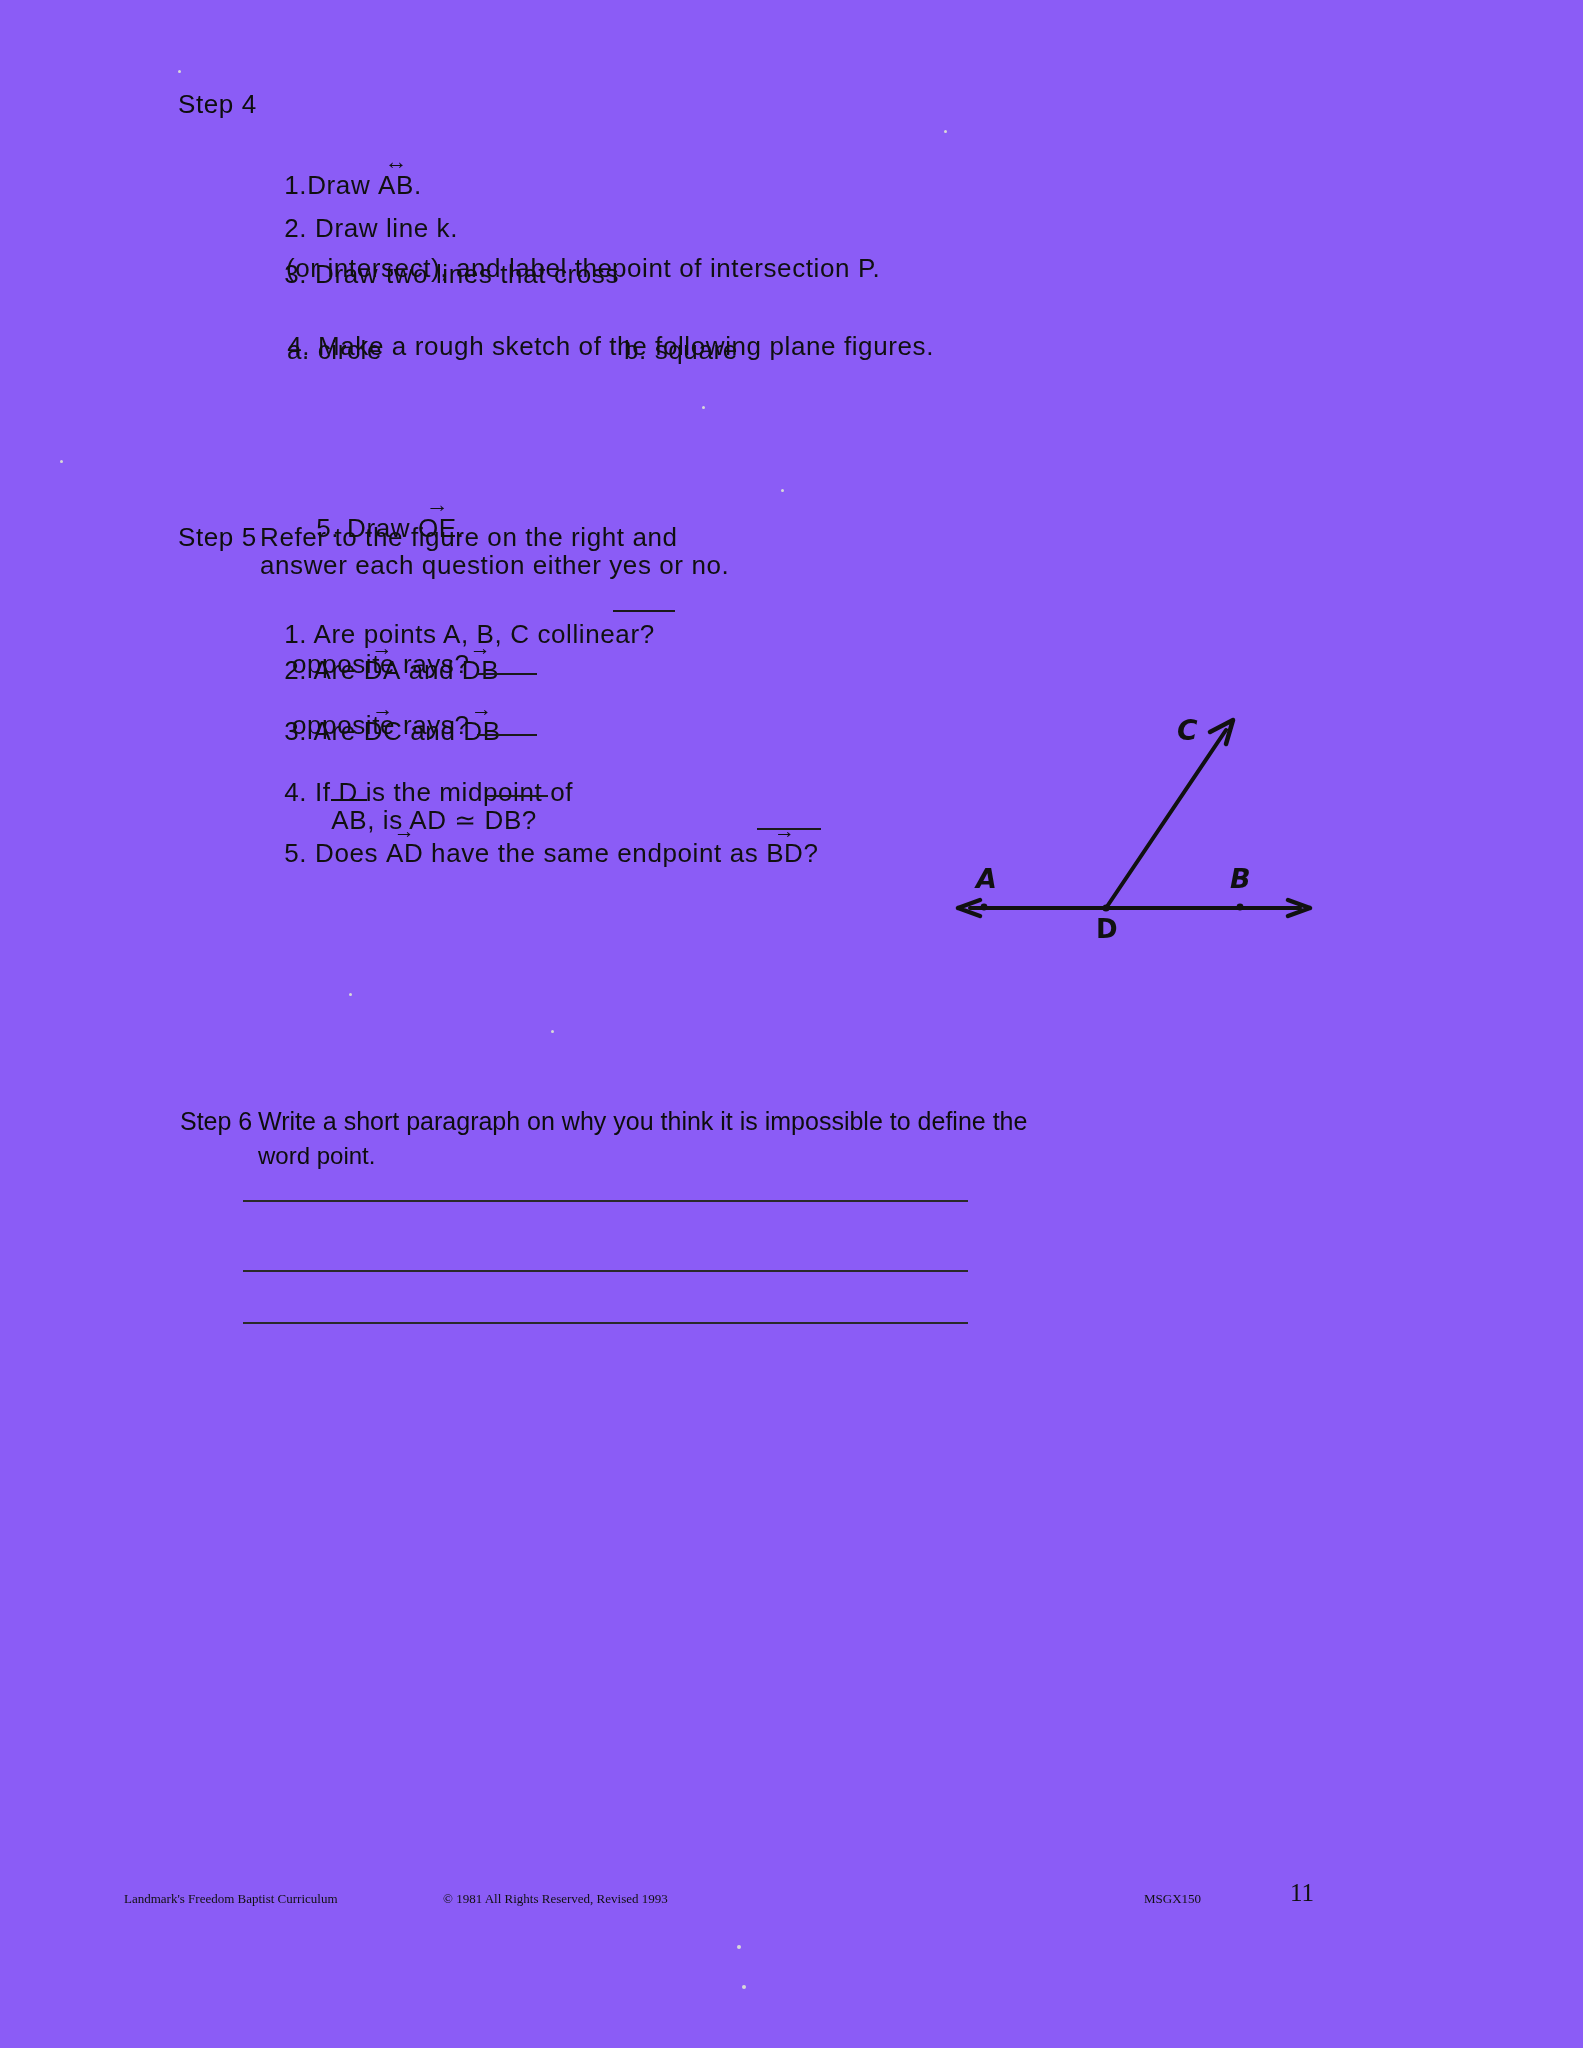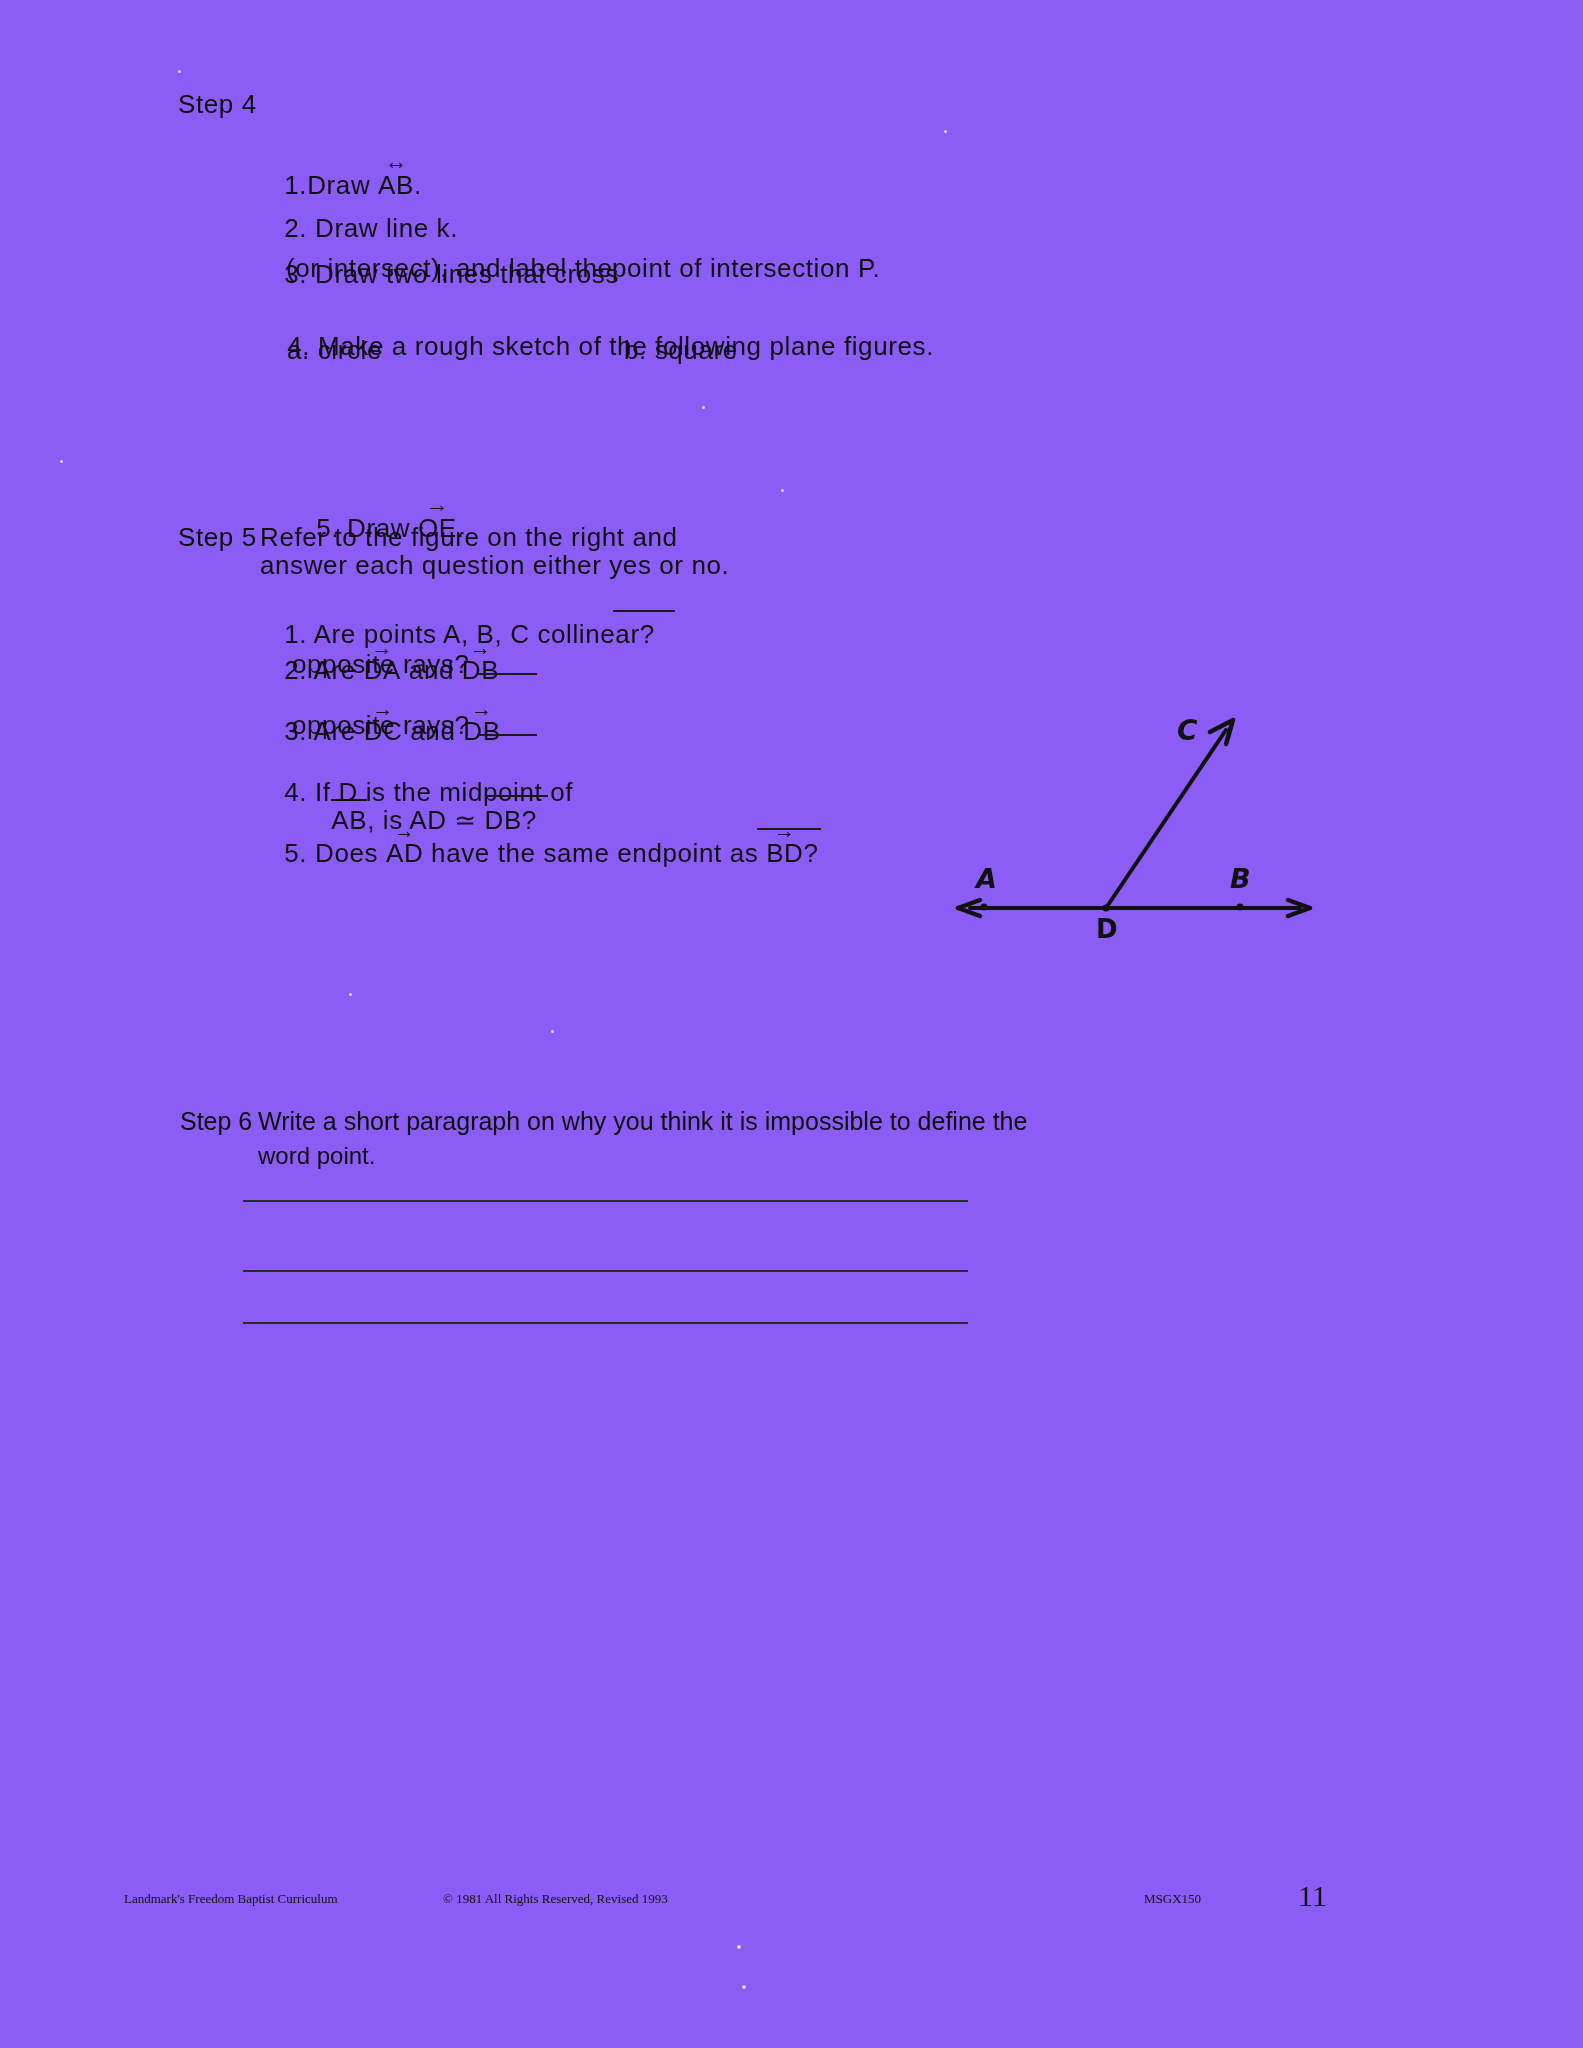--- a/index.html
+++ b/index.html
@@ -75,21 +75,21 @@
     position: absolute;
   }
   
   .footer {
     position: absolute;
     font-family: "Liberation Serif", serif;
     color: #111;
     white-space: pre;
   }
   .f-small { font-size: 13px; }
-  .f-page  { font-size: 30px; margin-left: 8px; }
+  .f-page  { font-size: 25px; }
   
   .speck {
     position: absolute;
     background: #d8d8d8;
     border-radius: 50%;
   }
 </style>
 </head>
 <body>
 

